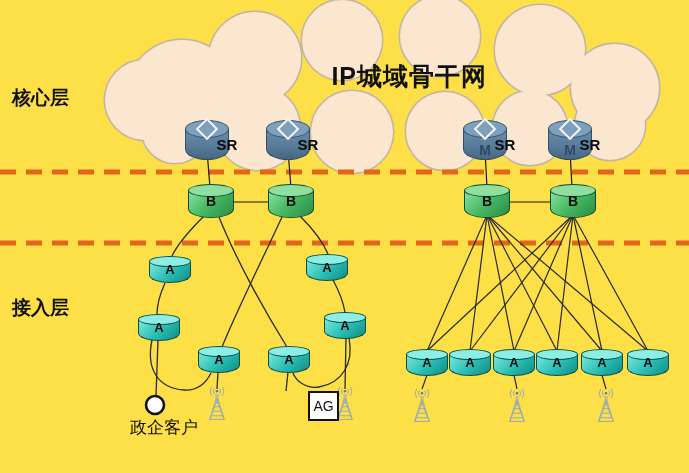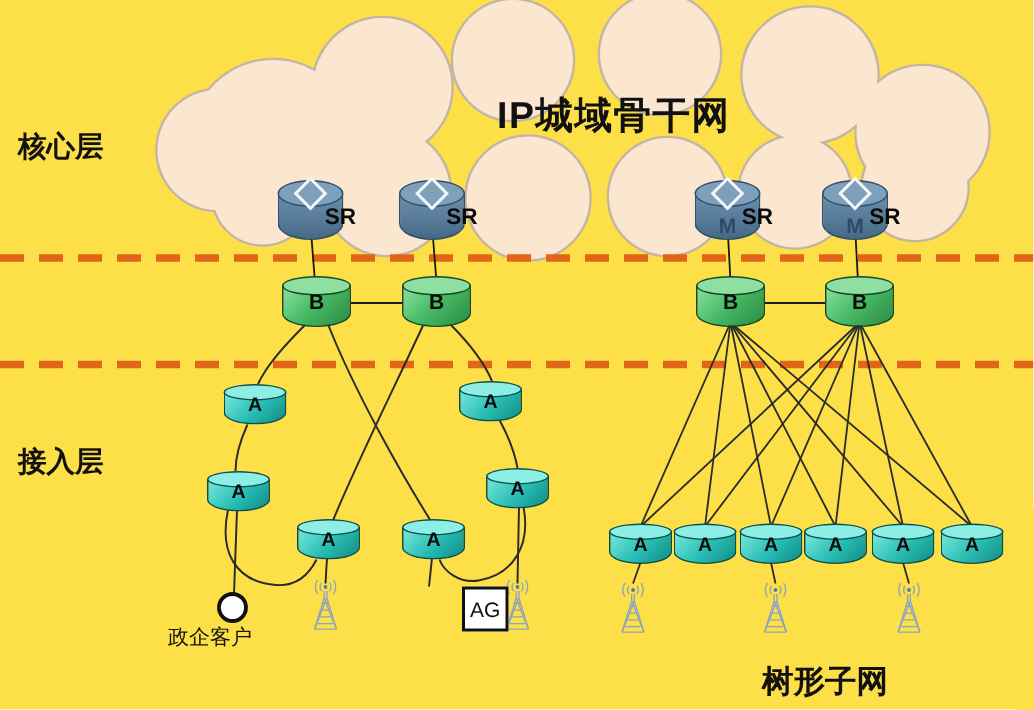--- a/index.html
+++ b/index.html
@@ -7,21 +7,21 @@
     position:relative;width:689px;height:473px;background:#fde047;overflow:hidden;
     font-family:"Liberation Sans","DejaVu Sans",sans-serif;color:#111;
   }
   .wires{position:absolute;left:0;top:0;z-index:1;}
 
   
   .layer-label{position:absolute;left:12px;font-weight:bold;font-size:19px;color:#111;z-index:5;}
   .net-title{position:absolute;left:312px;top:60px;width:175px;text-align:right;
              font-weight:bold;font-size:25px;letter-spacing:1px;color:#111;z-index:5;}
   .caption{position:absolute;width:120px;text-align:center;font-weight:bold;font-size:21px;color:#111;z-index:5;}
-  .small-label{position:absolute;font-size:14px;color:#111;text-align:left;z-index:5;}
+  .small-label{position:absolute;font-size:17px;color:#111;text-align:right;z-index:5;}
 
   
   .cyl{position:absolute;z-index:4;}
   .cyl .top{position:absolute;left:0;top:0;width:100%;border-radius:50%;
             box-sizing:border-box;z-index:2;display:flex;align-items:center;justify-content:center;}
   .cyl .side{position:absolute;left:0;right:0;bottom:0;box-sizing:border-box;z-index:1;}
   .cyl .lbl{position:absolute;left:0;width:100%;text-align:center;font-weight:bold;color:#0a0a0a;z-index:3;line-height:1;}
 
   .sr{width:44px;height:40px;}
   .sr .top{height:18px;background:#7fa0ba;border:1px solid #2f516d;}
@@ -286,15 +286,14 @@
   <div class="cyl anode" style="left:627px;top:349px">
     <div class="top"></div>
       <div class="side"></div>
     <div class="lbl">A</div>
   </div>
 
   <div class="ag-box">AG</div>
 
   <div class="small-label" style="left:112px;top:416px;width:86px">政企客户</div>
 
-  <div class="caption" style="left:490px;top:440px">树形子网</div>
 
 </div>
 
 </body></html>

